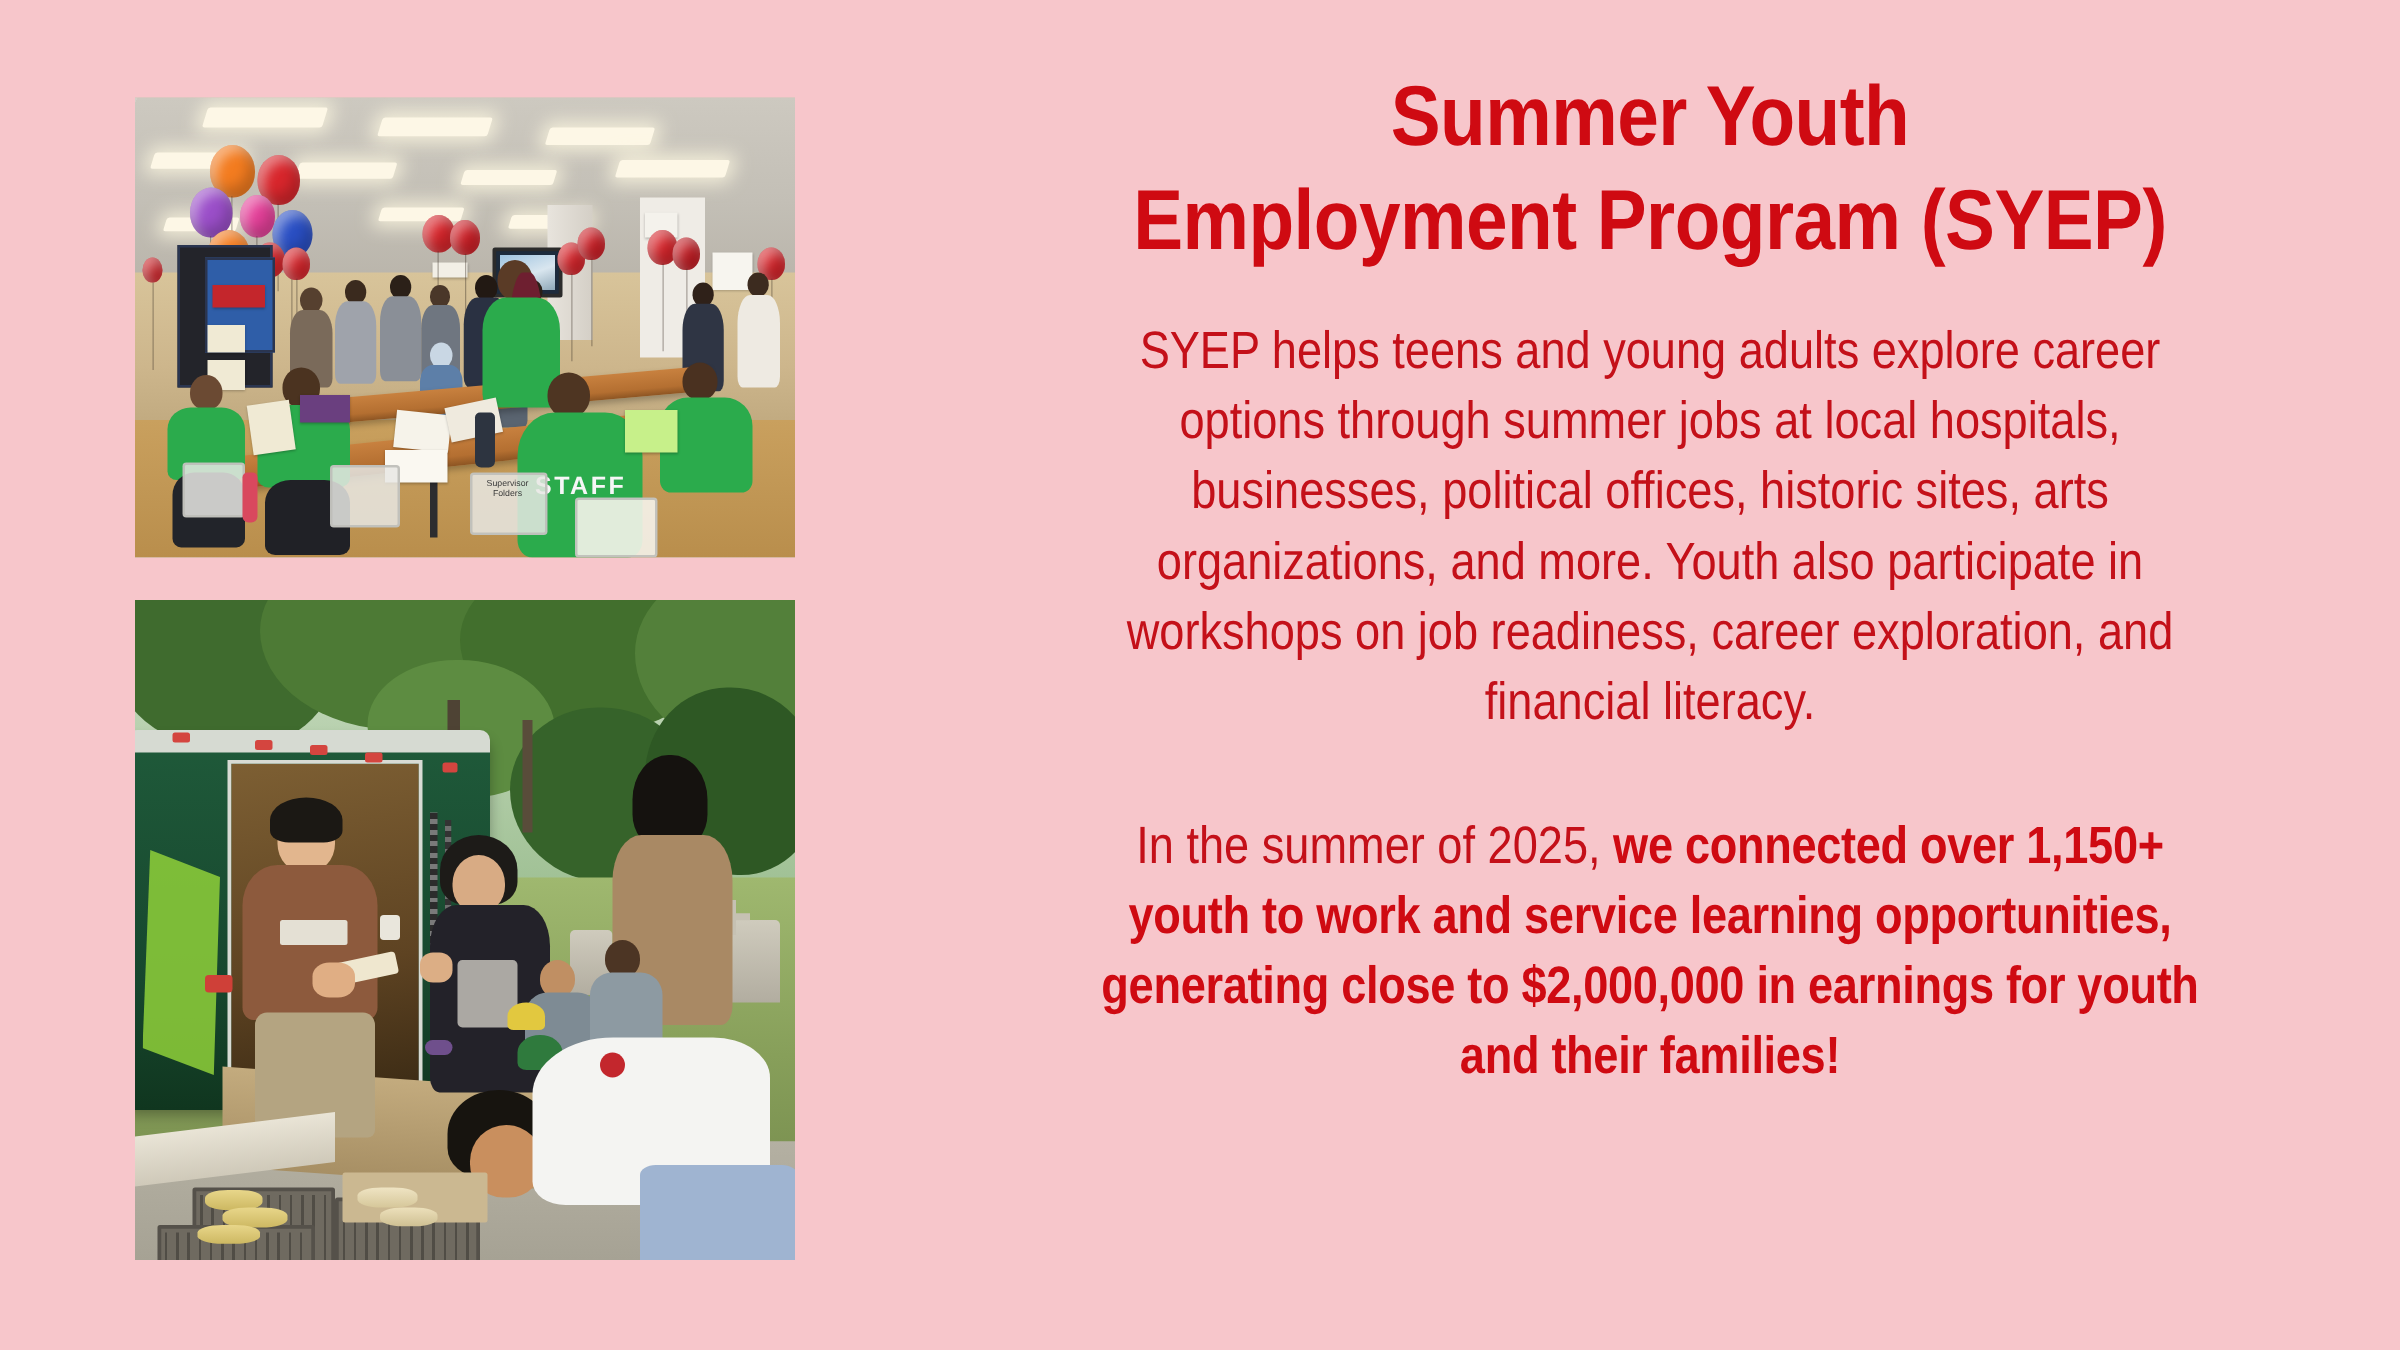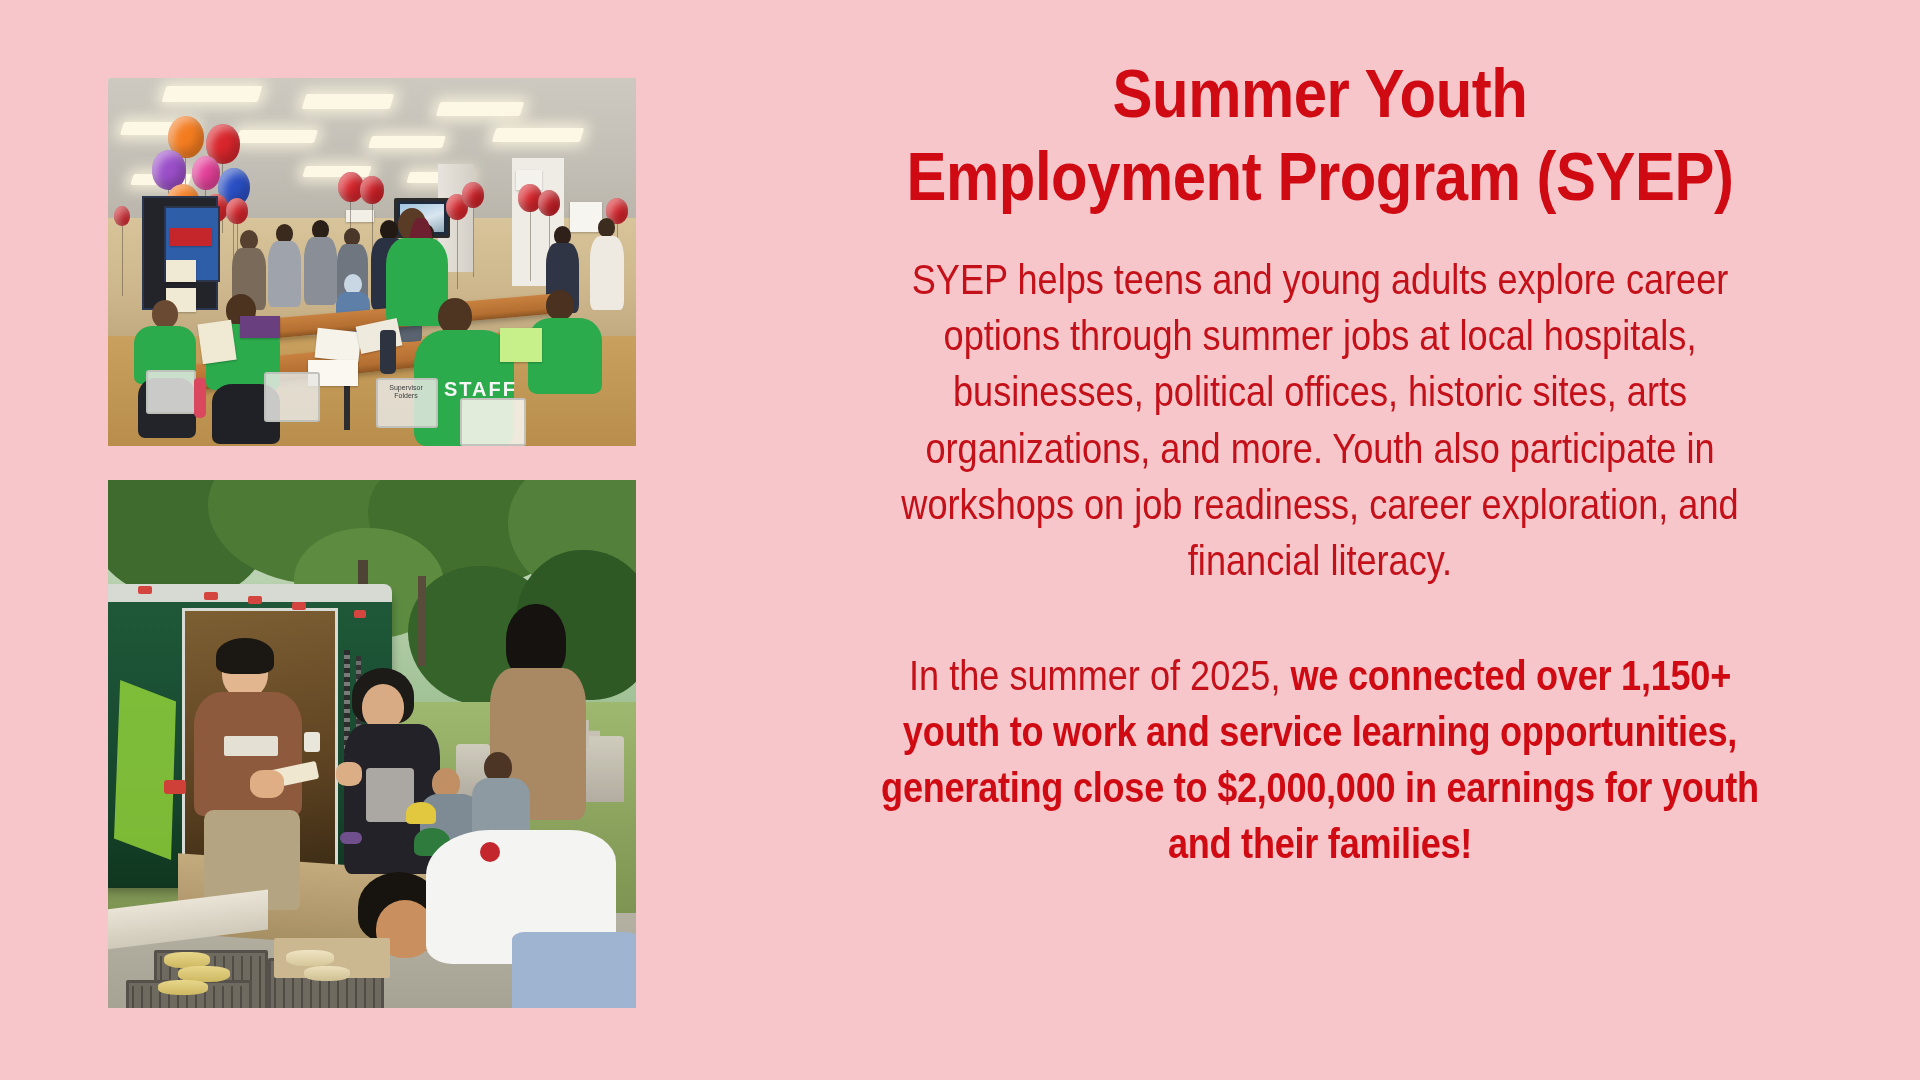--- a/index.html
+++ b/index.html
@@ -381,21 +381,21 @@
         <div class="head" style="left:118px; top:216px; width:30px; height:32px; background:#4b3320;"></div>
         <div class="body-shape green-shirt" style="left:98px; top:246px; width:74px; height:66px;"></div>
         <div class="body-shape" style="left:104px; top:306px; width:68px; height:60px; background:#202126;"></div>
 
         <div class="head" style="left:290px; top:130px; width:28px; height:32px; background:#5a3b26;"></div>
         <div class="body-shape" style="left:300px; top:140px; width:26px; height:104px; background:#6e1f30; border-radius:40% 40% 30% 30%;"></div>
         <div class="body-shape green-shirt" style="left:278px; top:160px; width:62px; height:88px;"></div>
 
         <div class="head" style="left:330px; top:220px; width:34px; height:36px; background:#4e3522;"></div>
         <div class="body-shape green-shirt" style="left:306px; top:252px; width:100px; height:116px;"></div>
-        <div class="staff-text" style="left:336px; top:300px; font-size:20px;">STAFF</div>
+        <div class="staff-text" style="left:320px; top:300px; font-size:20px;">STAFF</div>
 
         <div class="head" style="left:438px; top:212px; width:28px; height:30px; background:#4a3120;"></div>
         <div class="body-shape green-shirt" style="left:420px; top:240px; width:74px; height:76px;"></div>
 
         <div class="paper" style="left:92px; top:244px; width:34px; height:40px; transform:rotate(-8deg);"></div>
         <div class="paper" style="left:208px; top:252px; width:44px; height:30px; transform:rotate(6deg); background:#f6f3ea;"></div>
         <div class="paper" style="left:250px; top:244px; width:42px; height:28px; transform:rotate(-12deg); background:#efeade;"></div>
         <div class="paper" style="left:200px; top:282px; width:50px; height:26px; background:#faf8f1;"></div>
         <div class="paper" style="left:392px; top:250px; width:42px; height:34px; background:#c7f08a;"></div>
         <div class="paper" style="left:370px; top:80px; width:0; height:0;"></div>

